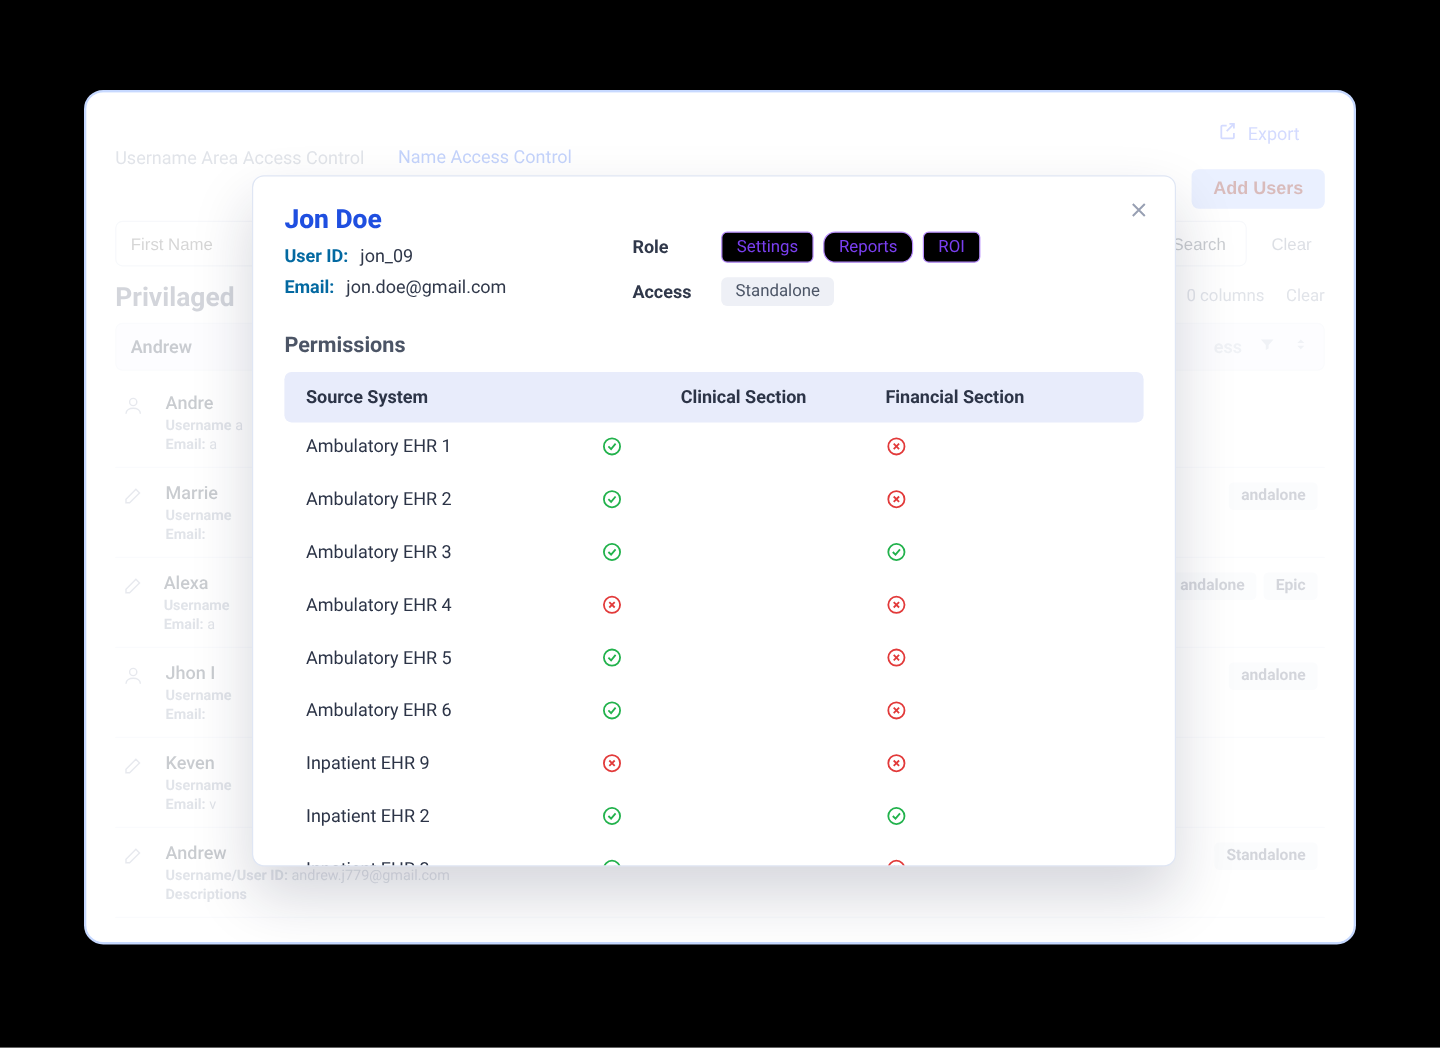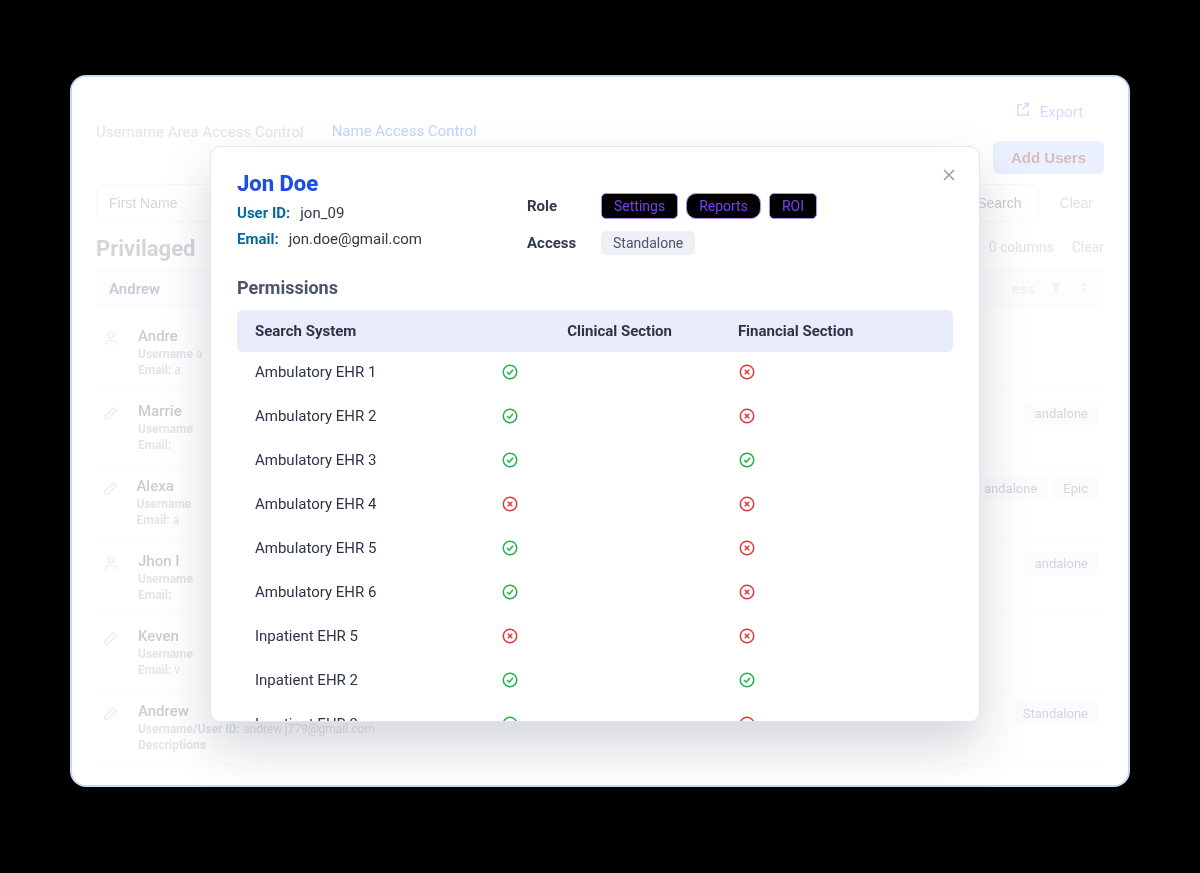--- a/index.html
+++ b/index.html
@@ -35,21 +35,21 @@
   .rows { padding-top:6px; }
   .row { display:flex; align-items:flex-start; gap:14px; border-bottom:1px solid #eef0f7; padding:12px 6px; }
   .row .icon { width:22px; color:#aeb5c7; margin-top:2px; }
   .row .icon svg{ width:18px;height:18px; }
   .row .col-user { width:300px; min-width:300px; }
   .row .name { font-size:15px; color:#4b5563; font-weight:500; }
   .row .sub  { font-size:12px; color:#9aa3b5; margin-top:2px; }
   .row .col-status { width:80px; font-size:14px; color:#4b5563; margin-top:2px; }
   .row .col-group  { width:200px; font-size:14px; color:#4b5563; margin-top:2px; }
   .row .col-area   { width:240px; font-size:14px; color:#4b5563; margin-top:2px; }
-  .row .tags { display:flex; gap:6px; margin-left:auto; }
+  .row .tags { display:flex; gap:6px; margin-left:auto;font-weight:bold; }
   .tag { background:#f1f3f9; color:#6b7487; border-radius:4px; padding:4px 10px; font-size:13px; }
 
   
   .overlay { position:absolute; inset:0; background: rgba(255,255,255,0.70); }
 
   
   .modal { position:absolute; left: 210px; top: 146px; width: 770px; height: 576px; background:#fff; border:1px solid #dfe6f4; border-radius:10px; box-shadow: 0 24px 50px rgba(20,30,60,.18); padding: 22px 26px 0 26px; overflow:hidden; }
   .modal .close { position:absolute; top:18px; right:20px; color:#98a0b3; cursor:pointer; }
   .modal .close svg{ width:20px;height:20px; }
   .m-name { font-size:22px; font-weight:800; color:#1f4fe0; }
@@ -249,21 +249,21 @@
       </div>
       <div class="roles-row" style="margin-top:12px;">
         <span class="lbl">Access</span>
         <span class="chip grey">Standalone</span>
       </div>
     </div>
   </div>
 
   <div class="perm-title">Permissions</div>
   <div class="perm-head">
-    <div class="c1">Search System</div>
+    <div class="c1">Source System</div>
     <div class="c2">Clinical Section</div>
     <div class="c3">Financial Section</div>
   </div>
   <div id="perm-rows">
       <div class="perm-row">
         <div class="c1">Ambulatory EHR 1</div>
         <div class="c2"><span class="ok"><svg viewBox="0 0 24 24" fill="none" stroke-width="2">
               <circle cx="12" cy="12" r="9"></circle>
               <path d="M8 12l3 3 5-6"></path>
             </svg></span></div>
@@ -321,21 +321,21 @@
         <div class="c2"><span class="ok"><svg viewBox="0 0 24 24" fill="none" stroke-width="2">
               <circle cx="12" cy="12" r="9"></circle>
               <path d="M8 12l3 3 5-6"></path>
             </svg></span></div>
         <div class="c3"><span class="bad"><svg viewBox="0 0 24 24" fill="none" stroke-width="2">
               <circle cx="12" cy="12" r="9"></circle>
               <path d="M9 9l6 6M15 9l-6 6"></path>
             </svg></span></div>
       </div>
       <div class="perm-row">
-        <div class="c1">Inpatient EHR 5</div>
+        <div class="c1">Inpatient EHR 9</div>
         <div class="c2"><span class="bad"><svg viewBox="0 0 24 24" fill="none" stroke-width="2">
               <circle cx="12" cy="12" r="9"></circle>
               <path d="M9 9l6 6M15 9l-6 6"></path>
             </svg></span></div>
         <div class="c3"><span class="bad"><svg viewBox="0 0 24 24" fill="none" stroke-width="2">
               <circle cx="12" cy="12" r="9"></circle>
               <path d="M9 9l6 6M15 9l-6 6"></path>
             </svg></span></div>
       </div>
       <div class="perm-row">

